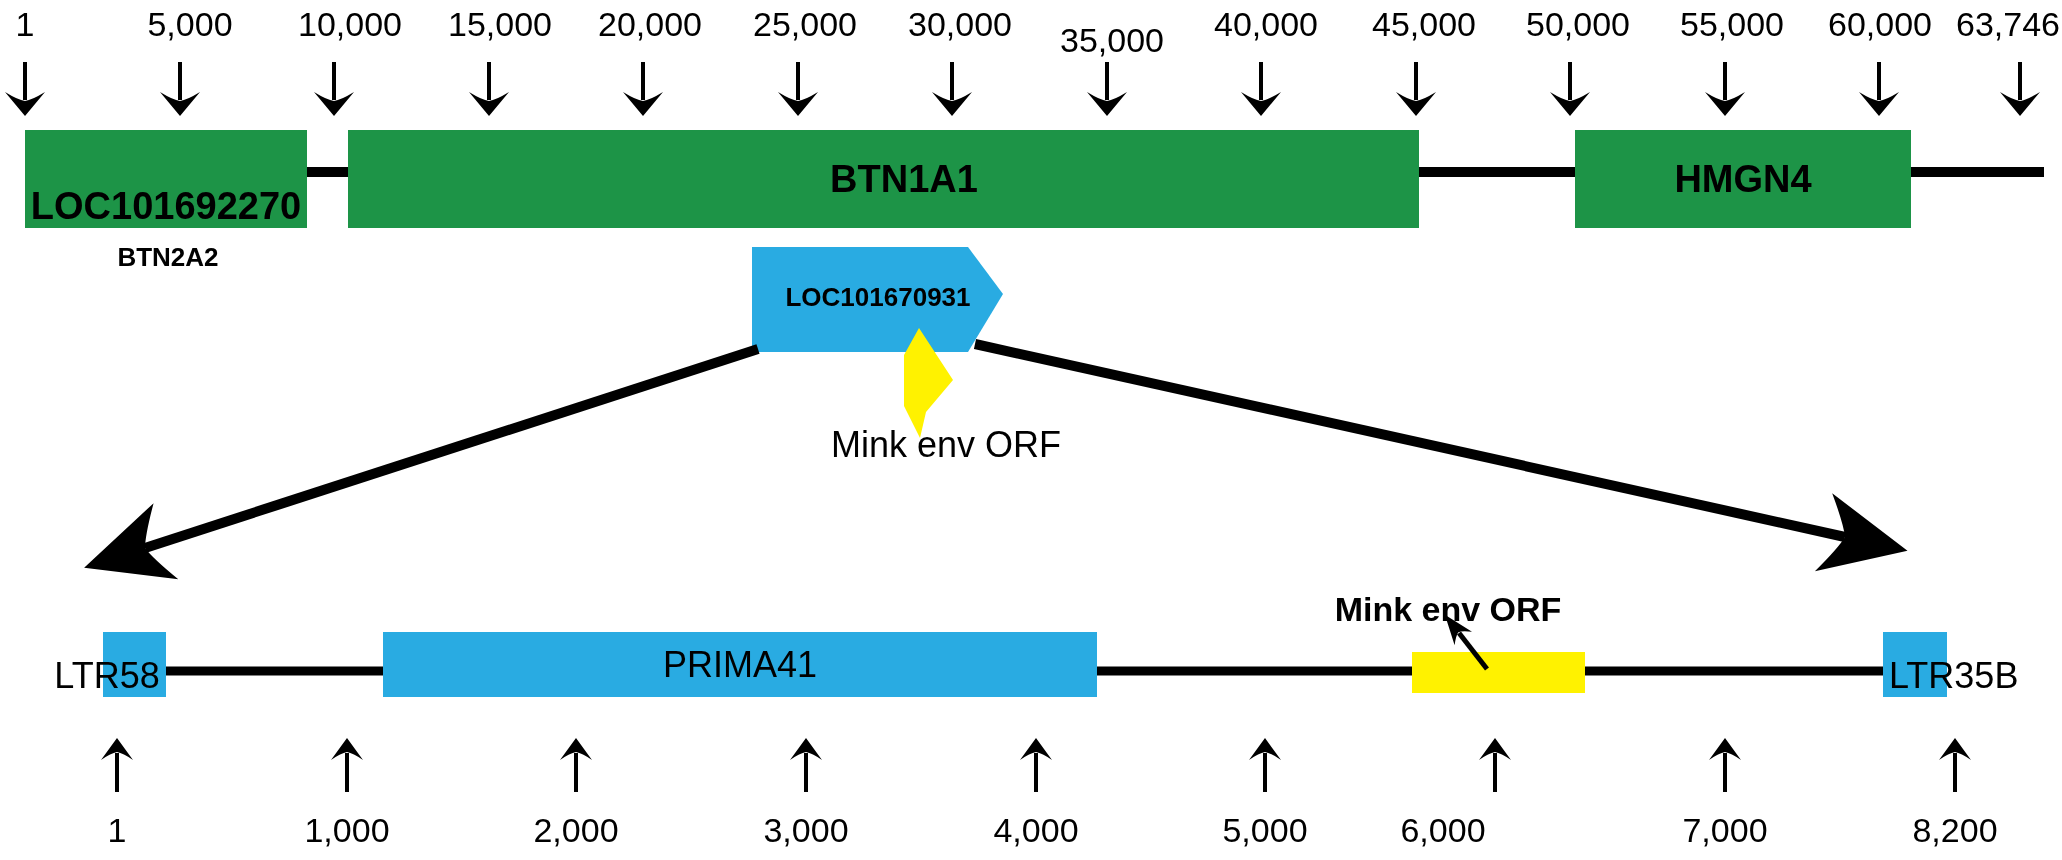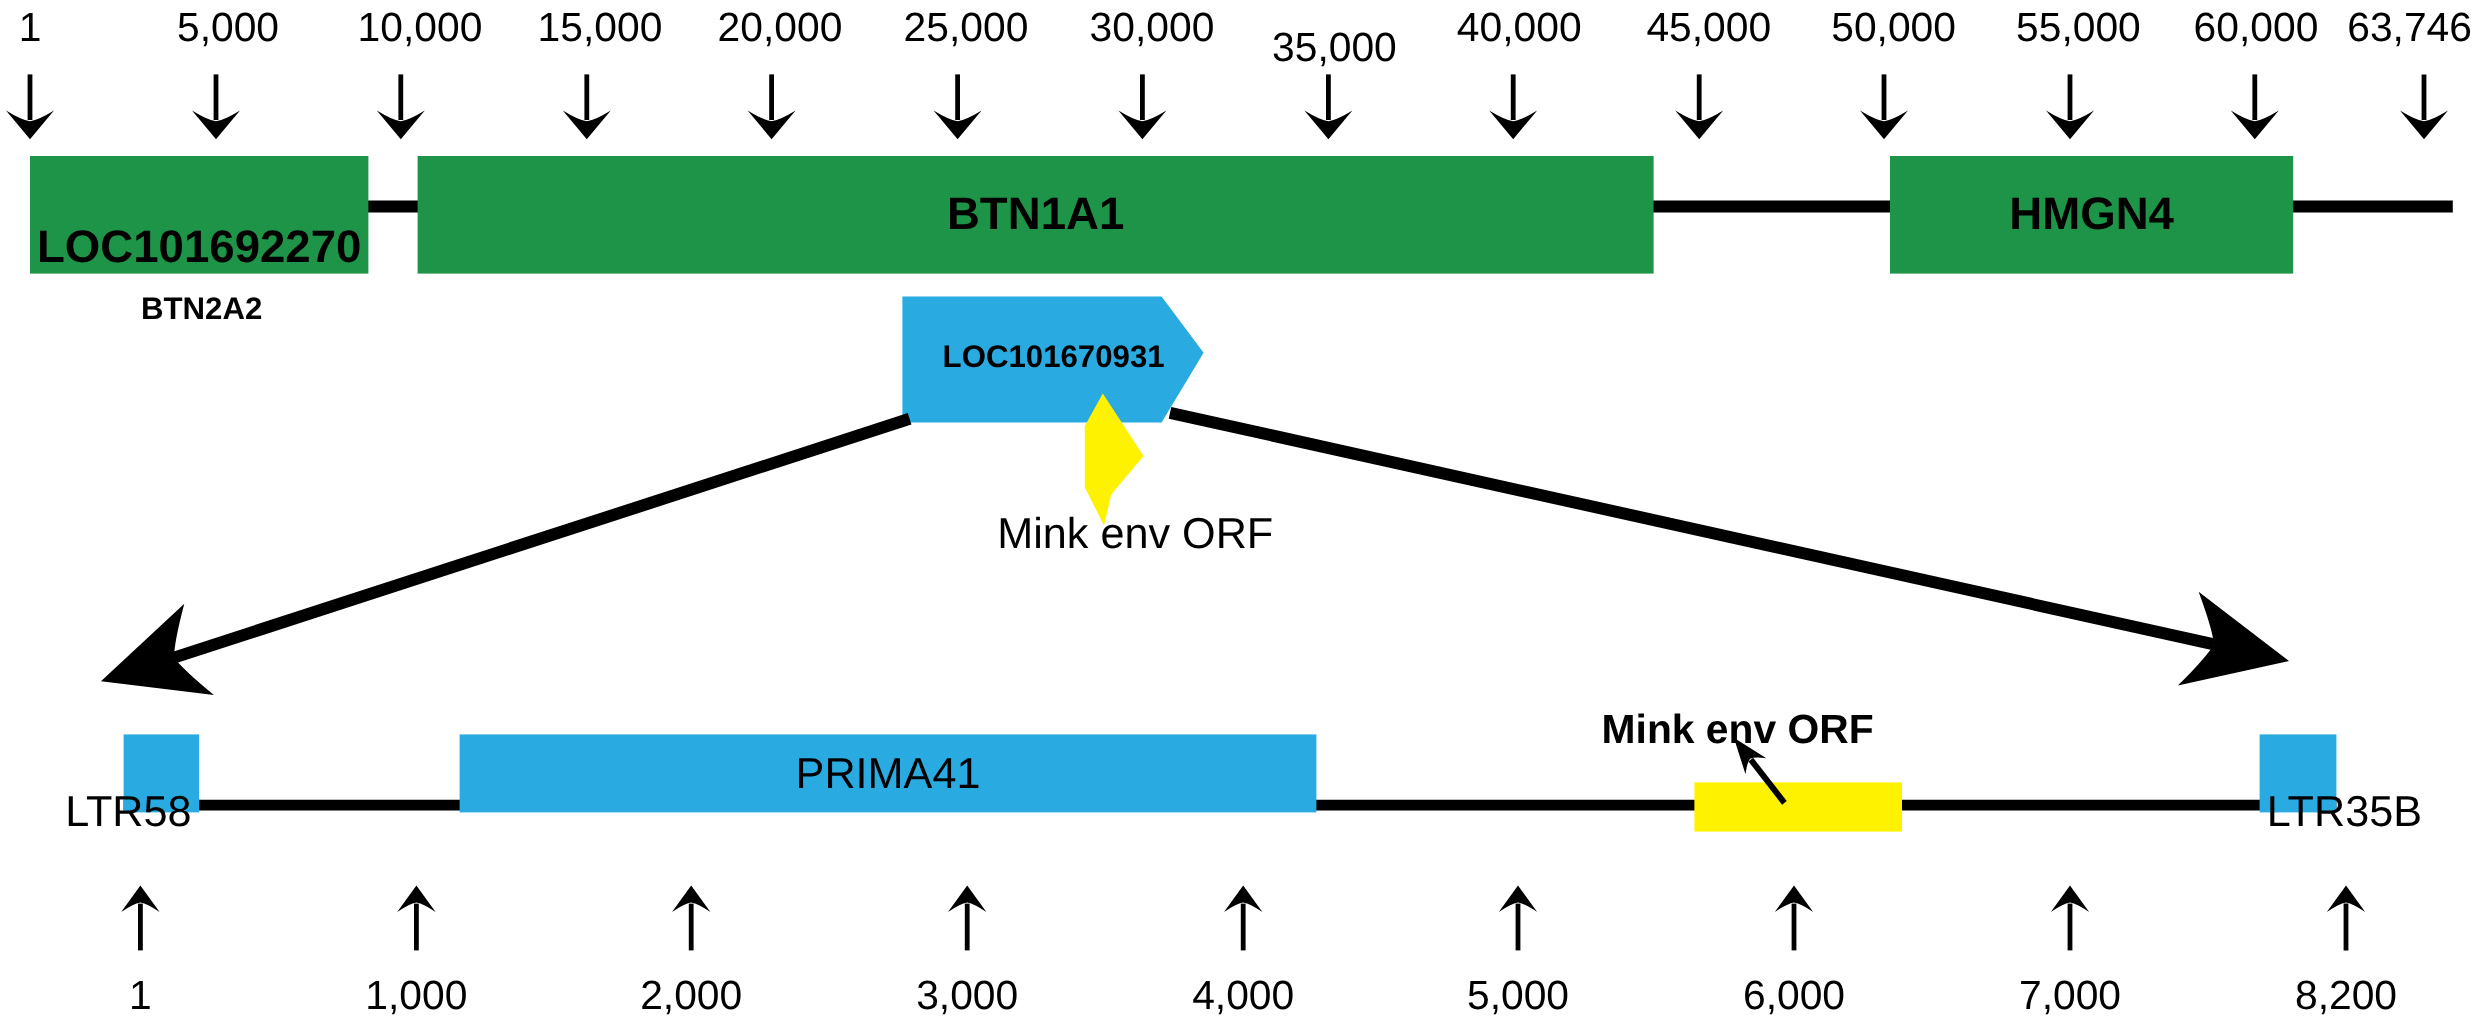--- a/index.html
+++ b/index.html
@@ -28,21 +28,21 @@
     font-size:34px;
     white-space:nowrap;
     z-index:3;
   }
   .box{
     position:absolute;
     display:flex;align-items:center;justify-content:center;
     z-index:1;
   }
   .gene-box{background:var(--gene_green);top:130px;height:98px;}
-  .repeat-box{background:var(--repeat_blue);top:612px;height:65px;}
+  .repeat-box{background:var(--repeat_blue);top:632px;height:65px;}
   .gene-label{font-size:38px;font-weight:700;white-space:nowrap;}
   .repeat-label{font-size:36px;font-weight:400;white-space:nowrap;}
   .float-label{
     position:absolute;
     transform:translate(-50%,-50%);
     white-space:nowrap;
     z-index:3;
   }
   .bold38{font-size:26px;font-weight:700;}
   .reg36{font-size:36px;font-weight:400;}
@@ -123,21 +123,21 @@
   <div class="tick-label" style="left:1266px;top:24px">40,000</div>
   <div class="tick-label" style="left:1424px;top:24px">45,000</div>
   <div class="tick-label" style="left:1578px;top:24px">50,000</div>
   <div class="tick-label" style="left:1732px;top:24px">55,000</div>
   <div class="tick-label" style="left:1880px;top:24px">60,000</div>
   <div class="tick-label" style="left:2008px;top:24px">63,746</div>
 
   <div class="box gene-box" style="left:25px;width:282px;align-items:flex-end;">
     <span class="gene-label">LOC101692270</span>
   </div>
-  <div class="box gene-box" style="left:348px;width:1030px;">
+  <div class="box gene-box" style="left:348px;width:1030px;padding-left:41px;">
     <span class="gene-label">BTN1A1</span>
   </div>
   <div class="box gene-box" style="left:1575px;width:336px;">
     <span class="gene-label">HMGN4</span>
   </div>
 
   <div class="float-label bold38" style="left:168px;top:257px">BTN2A2</div>
 
   <div class="float-label bold38" style="left:878px;top:297px">LOC101670931</div>
 
@@ -155,21 +155,21 @@
   <div class="yellow-box" style="left:1412px;top:652px;width:173px;height:41px;"></div>
 
   <div class="float-label bold34" style="left:1448px;top:609px">Mink env ORF</div>
 
   <div class="tick-label" style="left:117px;top:830px">1</div>
   <div class="tick-label" style="left:347px;top:830px">1,000</div>
   <div class="tick-label" style="left:576px;top:830px">2,000</div>
   <div class="tick-label" style="left:806px;top:830px">3,000</div>
   <div class="tick-label" style="left:1036px;top:830px">4,000</div>
   <div class="tick-label" style="left:1265px;top:830px">5,000</div>
-  <div class="tick-label" style="left:1495px;top:830px">6,000</div>
+  <div class="tick-label" style="left:1443px;top:830px">6,000</div>
   <div class="tick-label" style="left:1725px;top:830px">7,000</div>
   <div class="tick-label" style="left:1955px;top:830px">8,200</div>
 
   <svg id="svg-top" class="layer" viewBox="0 0 2062 860" xmlns="http://www.w3.org/2000/svg">
     <line x1="1487" y1="669" x2="1459" y2="633" stroke="var(--ink)" stroke-width="5" marker-end="url(#headPtr)"></line>
   </svg>
 
 </div>
 
 </body></html>

